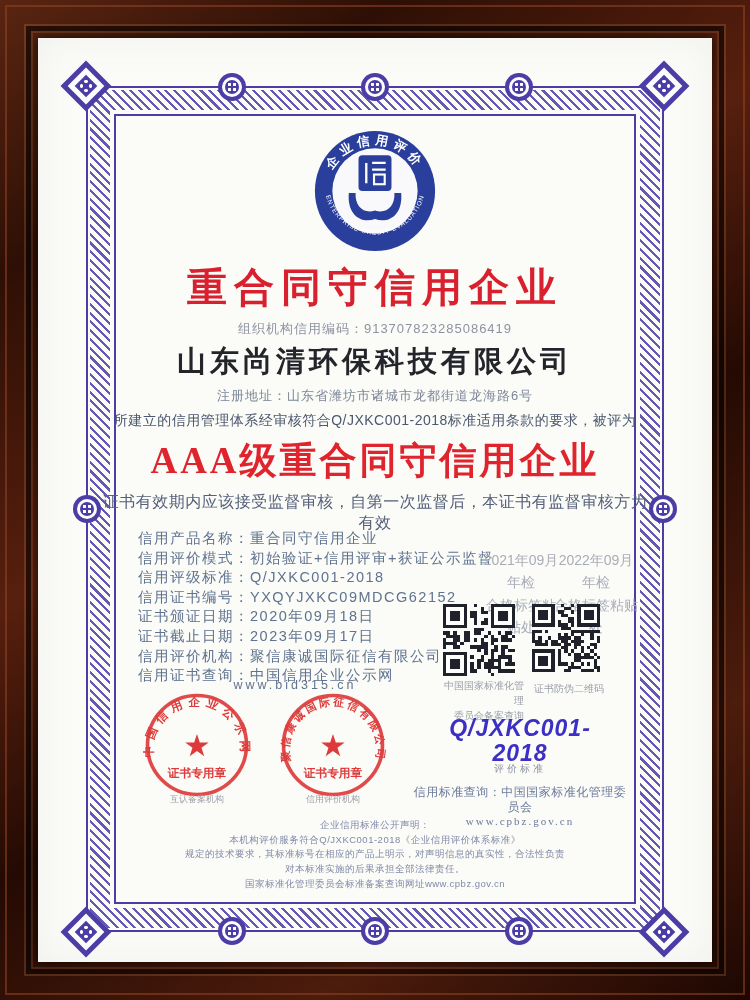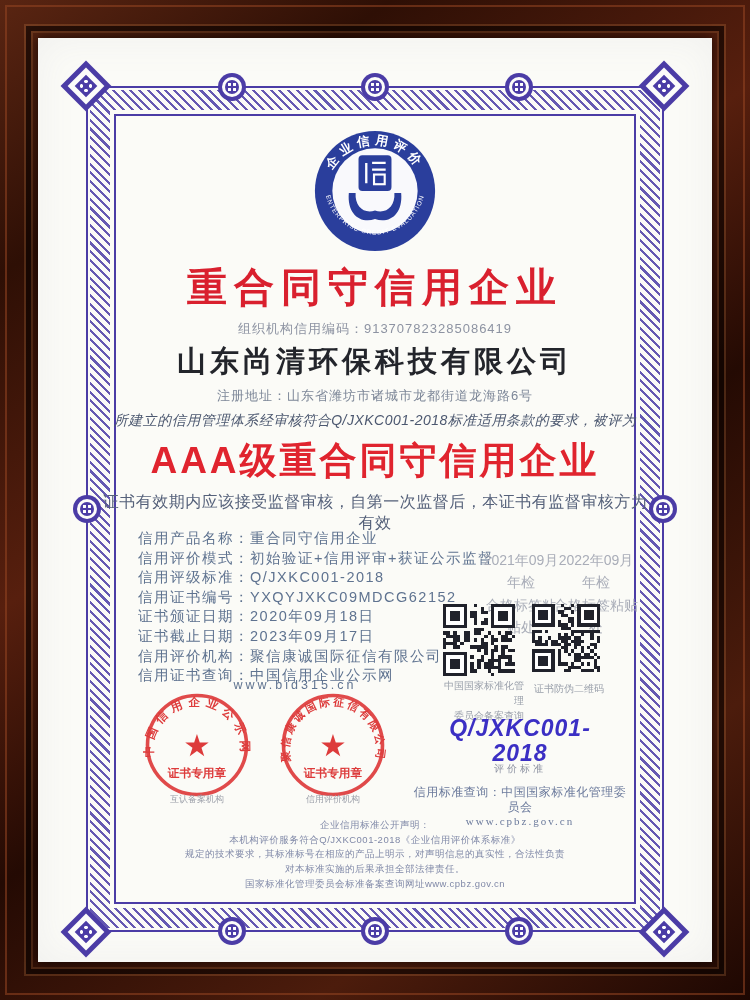--- a/index.html
+++ b/index.html
@@ -38,22 +38,22 @@
   .m-b1{left:calc(25% - 14px);bottom:-15px}.m-b2{left:calc(50% - 14px);bottom:-15px}.m-b3{left:calc(75% - 14px);bottom:-15px}
   .m-l{left:-15px;top:calc(50% - 14px)}.m-r{right:-15px;top:calc(50% - 14px)}
   
   .center{position:absolute;left:60px;right:60px;text-align:center;}
   .logo{position:absolute;left:50%;top:90px;width:126px;height:126px;transform:translateX(-50%);}
   .cert-title{top:222px;font-family:"Liberation Serif",serif;font-weight:bold;font-size:40px;
     letter-spacing:7px;color:#d9202e;}
   .org-code{top:282px;font-size:13px;letter-spacing:1px;color:#8d93a2;}
   .company{top:304px;font-size:29px;font-weight:bold;letter-spacing:4px;color:#23252b;}
   .address{top:349px;font-size:13px;letter-spacing:1px;color:#7d8798;}
-  .intro{top:374px;font-size:14px;letter-spacing:.5px;color:#4c5870;font-style:italic;}
-  .grade-title{top:398px;font-family:Liberation Sans, sans-serif;font-weight:bold;font-size:37px;
+  .intro{top:374px;font-size:14px;letter-spacing:.5px;color:#4c5870;}
+  .grade-title{top:398px;font-family:Liberation Serif, serif;font-weight:bold;font-size:37px;
     letter-spacing:3px;color:#e0242e;}
   .grade-note{top:454px;font-size:16px;letter-spacing:.5px;color:#55617a;}
   .fields{position:absolute;left:100px;top:483px;width:330px;margin-top:8px;}
   .field-row{font-size:14.5px;line-height:19.6px;letter-spacing:1.5px;color:#5f7390;white-space:nowrap;}
   .website{position:absolute;left:112px;top:640px;width:290px;text-align:center;
     font-size:12.5px;letter-spacing:3px;color:#5f7390;}
   .annual{position:absolute;top:511px;font-size:14px;line-height:1.6;color:#a9adb8;text-align:center;}
   .annual.a1{left:443px;width:80px}.annual.a2{left:516px;width:84px}
   .qr{position:absolute;width:72px;height:72px;}
   .qr.q1{left:405px;top:566px}.qr.q2{left:494px;top:566px;width:68px;height:68px}

